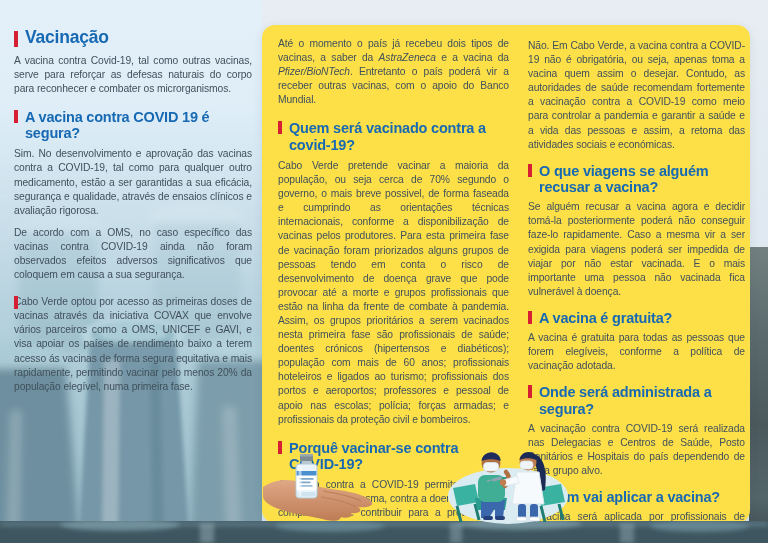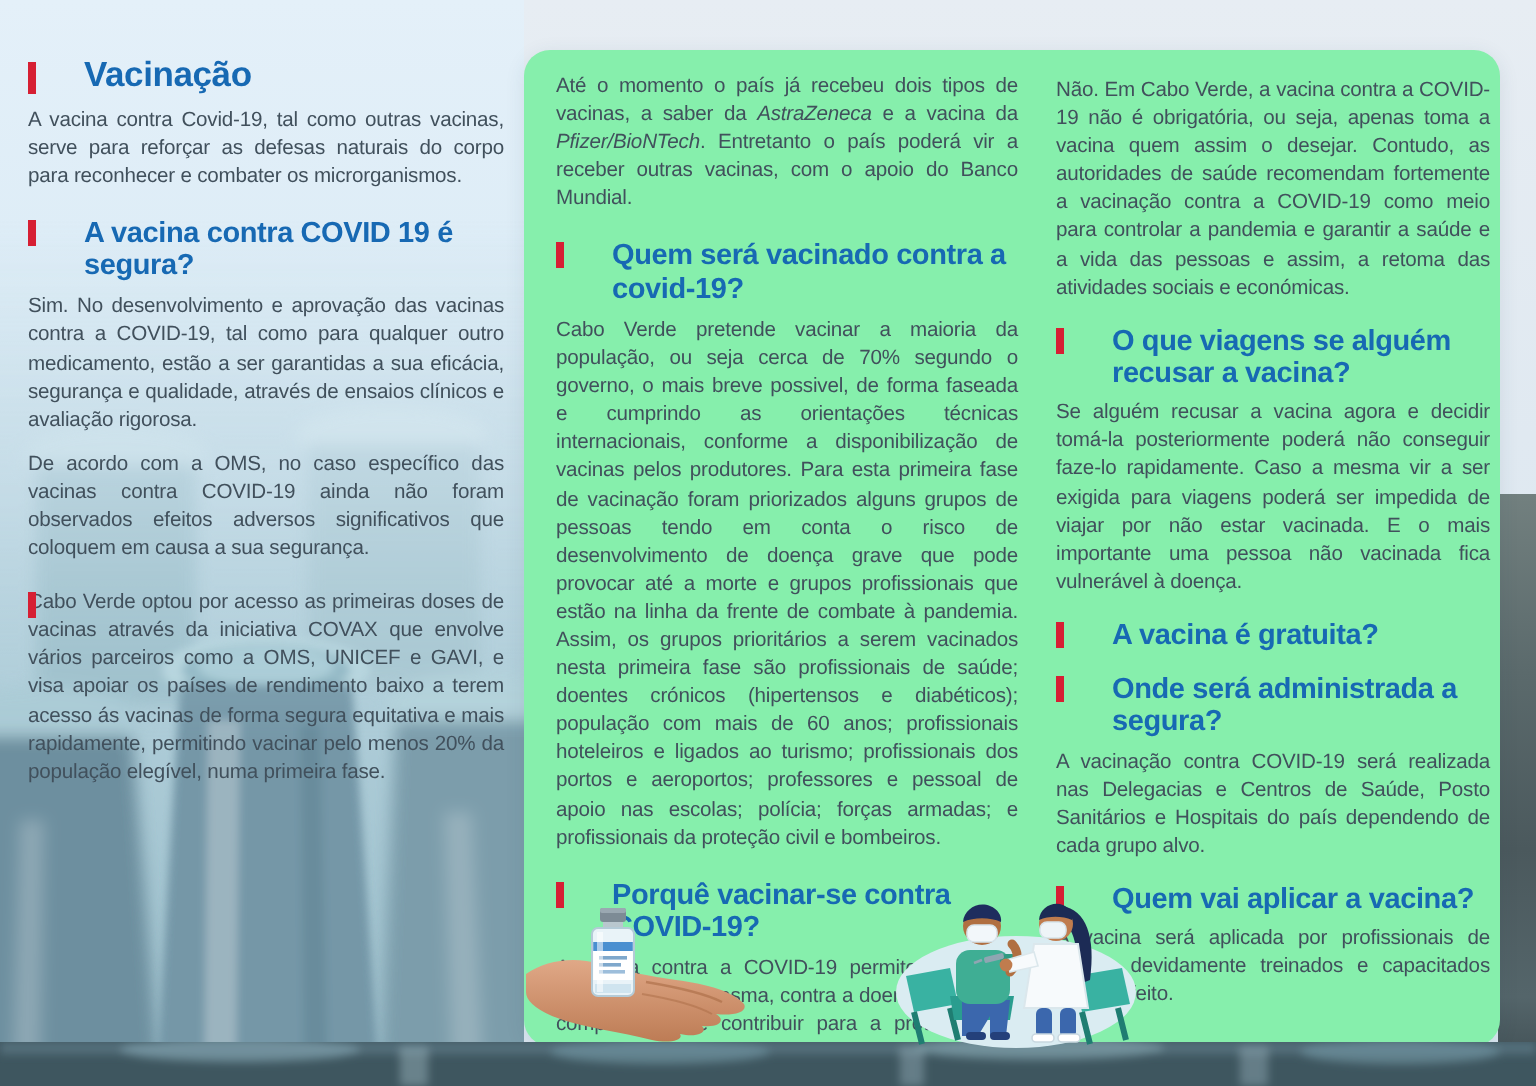--- a/index.html
+++ b/index.html
@@ -9,28 +9,28 @@
   .bg-left{position:absolute;left:0;top:0;width:262px;height:543px;z-index:0;
     background:linear-gradient(180deg,#e4f0f9 0%,#dcecf6 28%,#cfe3ee 45%,#b9d5e1 62%,#9fc2cf 80%,#8db3c1 100%);}
   .bg-right{position:absolute;left:262px;top:0;width:506px;height:543px;z-index:0;
     background:linear-gradient(180deg,#e7edf3 0%,#e0e9f1 40%,#d9e6f0 100%);}
   .photo-left{position:absolute;left:0;top:110px;width:262px;height:433px;z-index:1;}
   .photo-right-dark{position:absolute;left:749px;top:247px;width:19px;height:296px;z-index:1;
     background:linear-gradient(180deg,#72807f 0%,#5b6a6c 30%,#4b595d 60%,#54656a 85%,#3c4a4f 100%);}
   .photo-bottom{position:absolute;left:0;top:521px;width:768px;height:22px;z-index:3;}
   
   .card{position:absolute;left:262px;top:25px;width:488px;height:498px;z-index:2;
-    background:#86efac;border-radius:13px;box-shadow:0 2px 10px rgba(40,70,90,.10);}
+    background:#fde047;border-radius:13px;box-shadow:0 2px 10px rgba(40,70,90,.10);}
   
   .col{position:absolute;}
   .col1{left:14px;top:28px;width:238px;z-index:4;}
   .col2{left:16px;top:12px;width:231px;}
   .col3{left:266px;top:14px;width:217px;}
   
-  .heading{position:relative;margin:13px 0 6px;padding-left:28px;
+  .heading{position:relative;margin:13px 0 6px;padding-left:11px;
     color:#1769b3;font-size:14.5px;font-weight:700;line-height:1.12;letter-spacing:-.2px;}
   .heading.big{font-size:17.5px;margin-top:0;}
   .bar{position:absolute;left:0;top:1px;width:4px;height:13px;background:#d61f33;}
   .body{margin:0 0 8px;color:#41505c;font-size:10.3px;line-height:1.37;
     text-align:justify;letter-spacing:-.1px;}
   .body i{font-style:italic;}
   .col3 .heading{margin:11px 0 5px;}
   
   .hand-photo{position:absolute;left:263px;top:451px;width:126px;height:73px;z-index:4;}
   .illus{position:absolute;left:445px;top:446px;width:126px;height:79px;z-index:4;}
@@ -121,20 +121,21 @@
       <p class="body">A vacina contra a COVID-19 permite à pessoa proteger-se a si mesma, contra a doença e as suas complicações, e contribuir para a proteção dos outros, através da imunidade de grupo, ou seja, quando a maioria da população estiver vacinada, diminui-se o risco de propagação do vírus.</p>
     </div>
 
     <div class="col col3">
       <p class="body">Não. Em Cabo Verde, a vacina contra a COVID-19 não é obrigatória, ou seja, apenas toma a vacina quem assim o desejar. Contudo, as autoridades de saúde recomendam fortemente a vacinação contra a COVID-19 como meio para controlar a pandemia e garantir a saúde e a vida das pessoas e assim, a retoma das atividades sociais e económicas.</p>
 
       <h3 class="heading"><span class="bar"></span><span>O que viagens se alguém recusar a vacina?</span></h3>
       <p class="body">Se alguém recusar a vacina agora e decidir tomá-la posteriormente poderá não conseguir faze-lo rapidamente. Caso a mesma vir a ser exigida para viagens poderá ser impedida de viajar por não estar vacinada. E o mais importante uma pessoa não vacinada fica vulnerável à doença.</p>
 
       <h3 class="heading"><span class="bar"></span><span>A vacina é gratuita?</span></h3>
+      <p class="body">A vacina é gratuita para todas as pessoas que forem elegíveis, conforme a política de vacinação adotada.</p>
 
       <h3 class="heading"><span class="bar"></span><span>Onde será administrada a segura?</span></h3>
       <p class="body">A vacinação contra COVID-19 será realizada nas Delegacias e Centros de Saúde, Posto Sanitários e Hospitais do país dependendo de cada grupo alvo.</p>
 
       <h3 class="heading"><span class="bar"></span><span>Quem vai aplicar a vacina?</span></h3>
       <p class="body">A vacina será aplicada por profissionais de saúde, devidamente treinados e capacitados para o efeito.</p>
     </div>
   </div>
 
   <div class="col col1">

